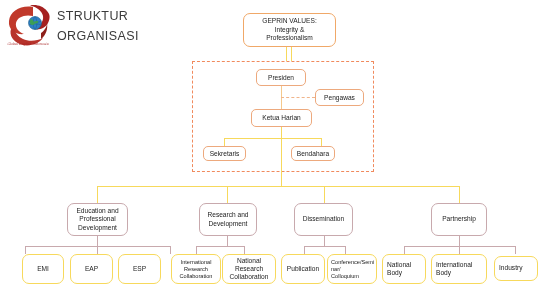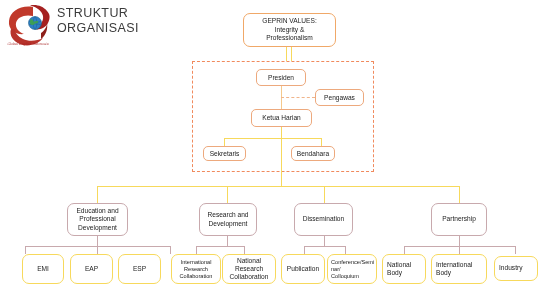--- a/index.html
+++ b/index.html
@@ -9,21 +9,21 @@
     font-family:"Liberation Sans", sans-serif;
     overflow:hidden;
     position:relative;
   }
   #canvas{position:absolute;left:0;top:0;width:547px;height:304px;}
 
   
   .logo{position:absolute;left:4px;top:3px;width:48px;height:44px;}
   .title{
     position:absolute;left:57px;top:6px;
-    font-size:12.5px;line-height:15px;color:#3b3b3b;
+    font-size:12.5px;line-height:20px;color:#3b3b3b;
     letter-spacing:.4px;white-space:pre-line;
   }
 
   
   .node{
     position:absolute;box-sizing:border-box;
     display:flex;align-items:center;justify-content:center;
     text-align:center;
     background:#ffffff;
     color:#1c1c1c;

